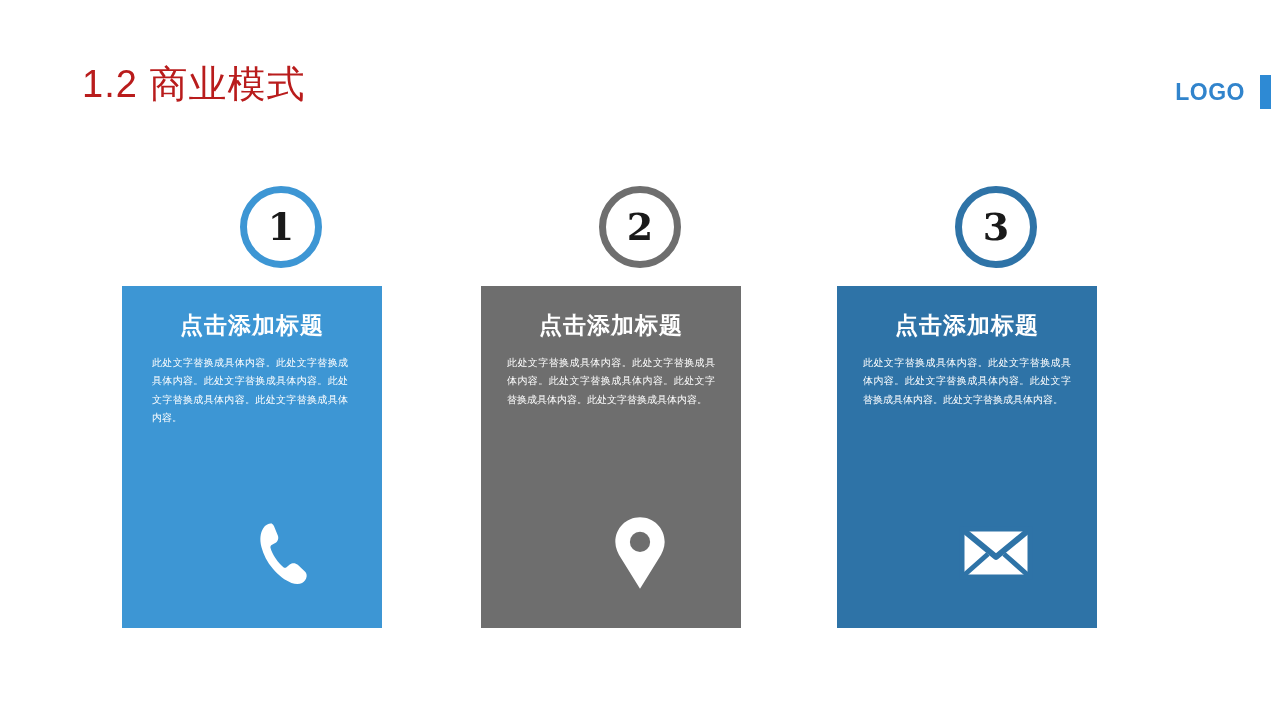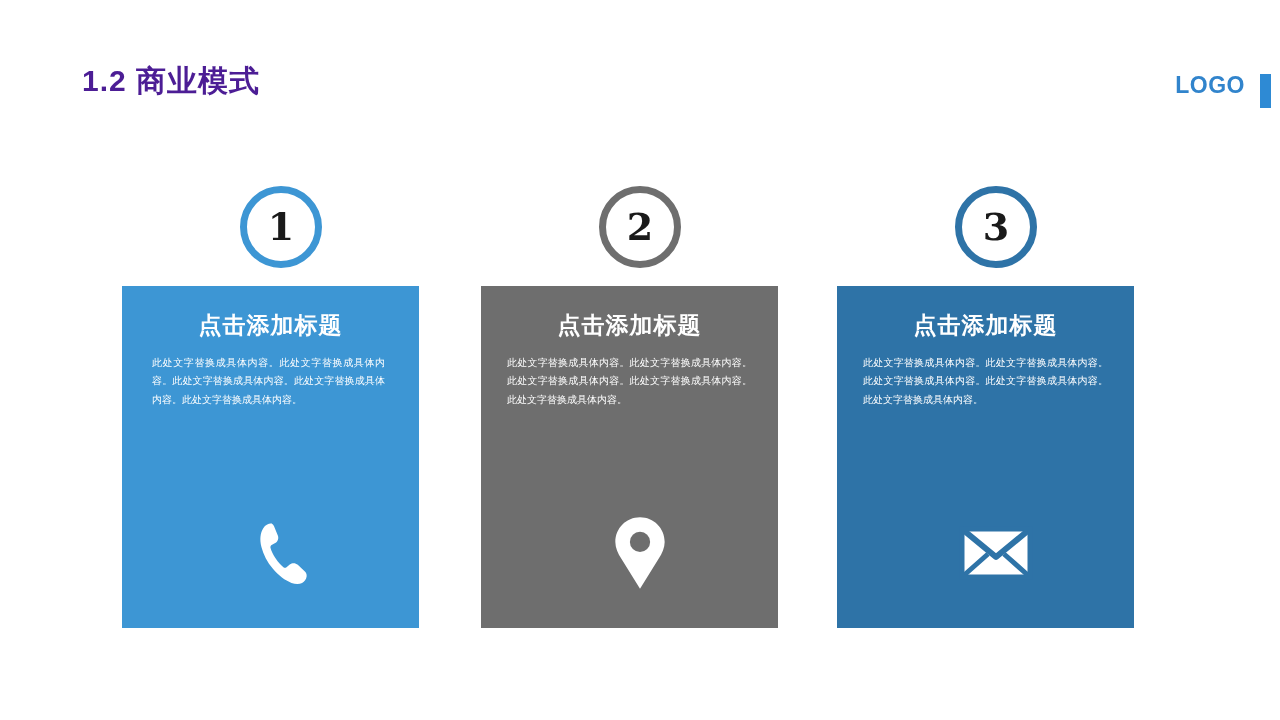--- a/index.html
+++ b/index.html
@@ -21,33 +21,34 @@
     width: 1280px;
     height: 720px;
     background: #ffffff;
   }
 
   
   .slide-title {
     position: absolute;
     left: 82px;
     top: 64px;
-    font-size: 30px;
-    font-weight: bold;
-    color: #4c1d95;
+    font-size: 38px;
+    font-weight: normal;
+    color: #b91c1c;
     letter-spacing: 1px;
     white-space: nowrap;
     line-height: 1.1;
   }
 
   .logo-area {
     position: absolute;
     right: 0px;
     top: 74px;
     display: flex;
+    align-items: center;
     height: 36px;
   }
   .logo-text {
     font-size: 23px;
     font-weight: bold;
     color: #3184cc;
     letter-spacing: 0.5px;
     line-height: 1;
   }
   .logo-bar {
@@ -102,21 +103,21 @@
   }
   .num-circle.c1 { border-color: #3d96d4; }
   .num-circle.c2 { border-color: #6e6e6e; }
   .num-circle.c3 { border-color: #2e73a7; }
 
   
   .card {
     position: absolute;
     top: 100px;
     left: 0;
-    width: 297px;
+    width: 260px;
     height: 342px;
     box-sizing: border-box;
     padding: 26px 22px 0 22px;
     overflow: hidden;
   }
   .card.v1 { background: #3d96d4; }
   .card.v2 { background: #6e6e6e; }
   .card.v3 { background: #2e73a7; }
 
   .card-title {

